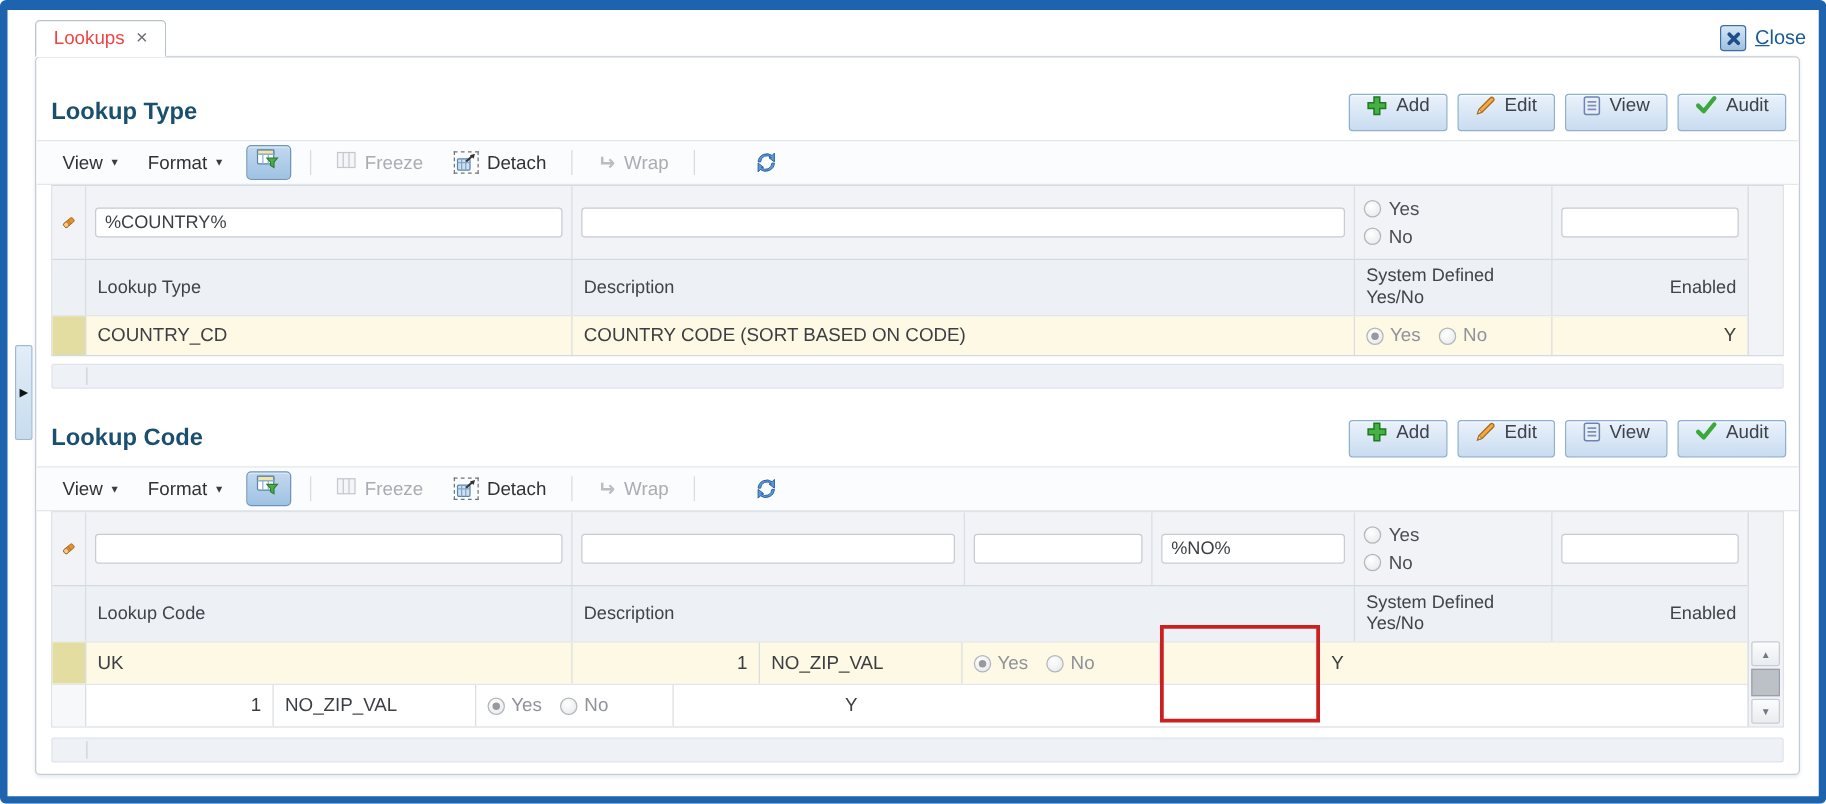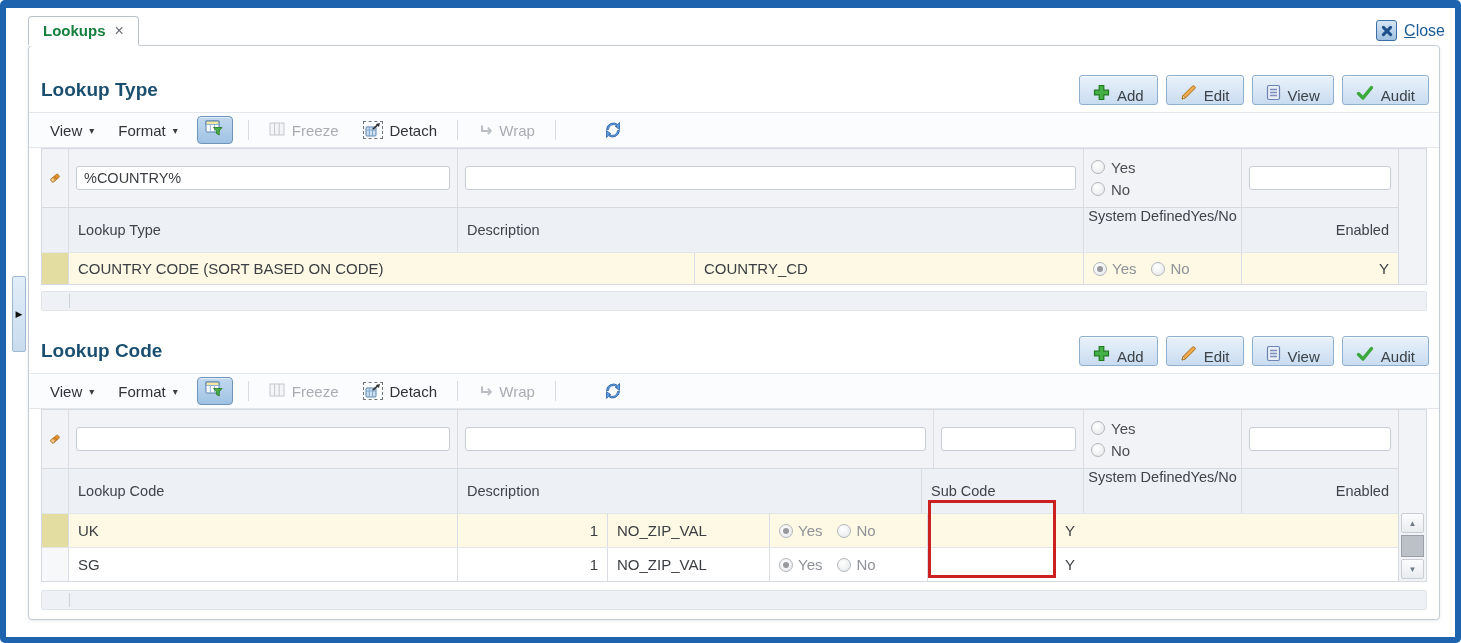--- a/index.html
+++ b/index.html
@@ -3,40 +3,40 @@
 <meta charset="utf-8">
 <style>
   html,body{margin:0;padding:0;background:#fff;}
   body{width:1461px;height:643px;overflow:hidden;font-family:"Liberation Sans","DejaVu Sans",sans-serif;}
   .page{position:relative;width:1461px;height:643px;box-sizing:border-box;
         border:6px solid #1d63ae;border-top-width:8px;border-radius:5px;background:#fff;}
   
   .tab{position:absolute;left:22px;top:8px;height:30px;z-index:3;display:flex;align-items:center;gap:9px;
        padding:0 14px;background:#fff;border:1px solid #b9c2cb;border-bottom:2px solid #fff;
        border-radius:4px 4px 0 0;box-sizing:border-box;}
-  .tab-label{font-size:15px;font-weight:bold;color:#15803d;}
+  .tab-label{font-size:15px;font-weight:normal;color:#ef4444;}
   .tab-close{font-size:16px;color:#6a6f75;line-height:1;}
   .close-btn{position:absolute;right:10px;top:12px;display:flex;align-items:center;gap:7px;cursor:default;}
   .close-ico{width:21px;height:21px;border-radius:3px;background:linear-gradient(#d6e6f5,#9fc0df);
              border:1px solid #3a6ea5;display:flex;align-items:center;justify-content:center;box-sizing:border-box;}
   .close-label{font-size:16px;color:#1a5a96;}
   
   .splitter{position:absolute;left:6px;top:268px;width:14px;height:76px;z-index:2;
             background:linear-gradient(#e2edf8,#c8dcee);border:1px solid #9fb9d4;border-radius:2px;
             display:flex;align-items:center;justify-content:center;box-sizing:border-box;}
   .splitter span{font-size:9px;color:#111;line-height:1;}
   
   .panel{position:absolute;left:22px;top:37px;width:1412px;height:575px;background:#fff;
          border:1px solid #c6ccd4;border-radius:4px;box-shadow:0 1px 3px rgba(40,70,110,.12);
          box-sizing:border-box;overflow:hidden;}
   .sec-head{display:flex;justify-content:space-between;align-items:center;height:32px;margin:28px 10px 0 12px;}
   .sec-head.second{margin-top:24px;}
   .sec-title{font-size:19px;font-weight:bold;color:#1a4f70;margin:0;}
   .actions{display:flex;gap:8px;}
-  .abtn{height:30px;display:inline-flex;align-items:flex-end;gap:7px;padding:0 13px;
+  .abtn{height:30px;display:inline-flex;align-items:flex-start;gap:7px;padding:0 13px;
         background:linear-gradient(#eaf2fb,#c9dcf0);border:1px solid #8fafd0;border-radius:3px;
         font-size:15px;color:#3c4248;box-shadow:inset 0 1px 0 rgba(255,255,255,.7);}
   
   .toolbar{height:34px;margin-top:6px;display:flex;align-items:center;padding:0 10px;gap:2px;
            background:#fbfcfd;border-top:1px solid #e3e7ec;border-bottom:1px solid #e3e7ec;}
   .menu{display:flex;align-items:center;gap:7px;padding:0 11px;font-size:15px;color:#2f3338;}
   .caret{font-size:10px;color:#3c3c3c;}
   .titem{display:flex;align-items:center;gap:7px;padding:0 11px;font-size:15px;color:#2f3338;}
   .titem.disabled{color:#a8adb4;}
   .sep{width:1px;height:20px;background:#d8dce1;margin:0 7px;}
@@ -63,21 +63,21 @@
   .cell.sel{width:27px;flex:none;padding:0;justify-content:center;}
   .marker-sel{background:#e3dda2;}
   .marker-un{background:#f7f8fa;}
   .c1{width:389px;flex:none;}
   .c2{flex:1;}
   .c3{width:158px;flex:none;}
   .c4{width:156px;flex:none;justify-content:flex-end;}
   .sort{width:150px;flex:none;justify-content:flex-end;}
   .sub{width:162px;flex:none;}
   .hdr{color:#3f434a;font-size:14.5px;}
-  .hdr.two{flex-direction:row;justify-content:center;align-items:flex-start;line-height:1.18;}
+  .hdr.two{flex-direction:column;justify-content:center;align-items:flex-start;line-height:1.18;}
   .filter .cell{padding:0 7px;}
   .finput{width:100%;height:24px;border:1px solid #c6ccd4;border-radius:3px;background:#fff;
           padding:0 7px;font-size:14.5px;color:#3b3e42;font-family:inherit;box-sizing:border-box;outline:none;}
   .radcol{flex-direction:column;align-items:flex-start;justify-content:center;gap:5px;padding-left:12px;}
   .radline{display:flex;align-items:center;gap:6px;font-size:15px;color:#4a4e54;}
   .radio{width:14px;height:14px;border-radius:50%;border:1px solid #b3b6ba;flex:none;
          background:radial-gradient(circle at 40% 35%,#fff,#e4e6e8);position:relative;display:inline-block;box-sizing:border-box;}
   .radio.checked::after{content:"";position:absolute;left:3px;top:3px;right:3px;bottom:3px;border-radius:50%;background:#97999d;}
   .rowrad{gap:5px;}
   .rlabel{color:#8f9298;font-size:15px;margin-right:10px;}
@@ -238,22 +238,22 @@
           <div class="cell c1 hdr">Lookup Type</div>
           <div class="cell c2 hdr">Description</div>
           <div class="cell c3 hdr two">
             <span>System Defined</span>
             <span>Yes/No</span>
           </div>
           <div class="cell c4 hdr">Enabled</div>
         </div>
         <div class="row data selected">
           <div class="cell sel marker-sel"></div>
+          <div class="cell c1">COUNTRY_CD</div>
           <div class="cell c2">COUNTRY CODE (SORT BASED ON CODE)</div>
-          <div class="cell c1">COUNTRY_CD</div>
           <div class="cell c3 rowrad">
             <span class="radio checked"></span>
               <span class="rlabel">Yes</span>
             <span class="radio"></span>
               <span class="rlabel">No</span>
           </div>
           <div class="cell c4">Y</div>
         </div>
       </div>
       <div class="grid-scroll"></div>
@@ -356,39 +356,41 @@
           </div>
           <div class="cell c1">
               <input class="finput" value="" style="">
             </div>
           <div class="cell c2">
               <input class="finput" value="" style="">
             </div>
           <div class="cell sort">
               <input class="finput" value="" style="">
             </div>
+          <div class="cell sub">
+              <input class="finput" value="%NO%" style="">
+            </div>
           <div class="cell c3 radcol">
             <span class="radline">
                 <span class="radio"></span>
                 <span>Yes</span>
               </span>
             <span class="radline">
                 <span class="radio"></span>
                 <span>No</span>
               </span>
           </div>
           <div class="cell c4">
               <input class="finput" value="" style="">
             </div>
         </div>
         <div class="row header">
           <div class="cell sel"></div>
           <div class="cell c1 hdr">Lookup Code</div>
           <div class="cell c2 hdr">Description</div>
-          <div class="cell sub hdr">Sub Code</div>
           <div class="cell c3 hdr two">
             <span>System Defined</span>
             <span>Yes/No</span>
           </div>
           <div class="cell c4 hdr">Enabled</div>
         </div>
         <div class="row data selected">
           <div class="cell sel marker-sel"></div>
           <div class="cell c1">UK</div>
           <div class="cell sort">1</div>
@@ -396,21 +398,20 @@
           <div class="cell c3 rowrad">
             <span class="radio checked"></span>
               <span class="rlabel">Yes</span>
             <span class="radio"></span>
               <span class="rlabel">No</span>
           </div>
           <div class="cell c4">Y</div>
         </div>
         <div class="row data">
           <div class="cell sel marker-un"></div>
-          <div class="cell c1">SG</div>
           <div class="cell sort">1</div>
           <div class="cell sub">NO_ZIP_VAL</div>
           <div class="cell c3 rowrad">
             <span class="radio checked"></span>
               <span class="rlabel">Yes</span>
             <span class="radio"></span>
               <span class="rlabel">No</span>
           </div>
           <div class="cell c4">Y</div>
         </div>

